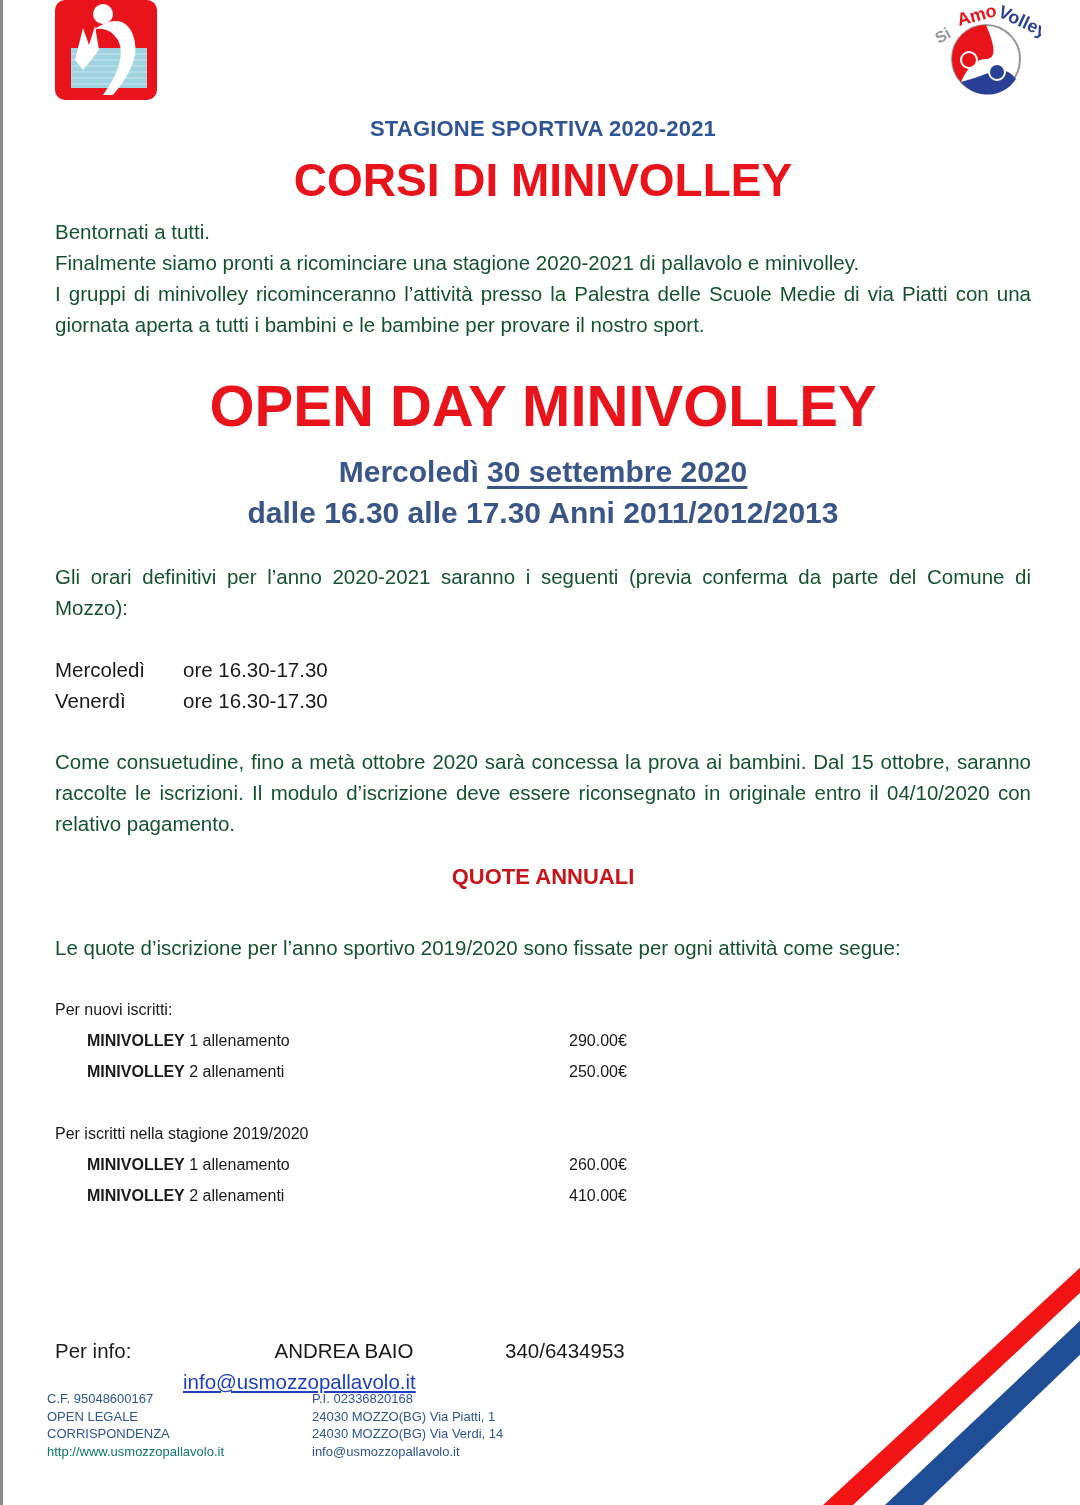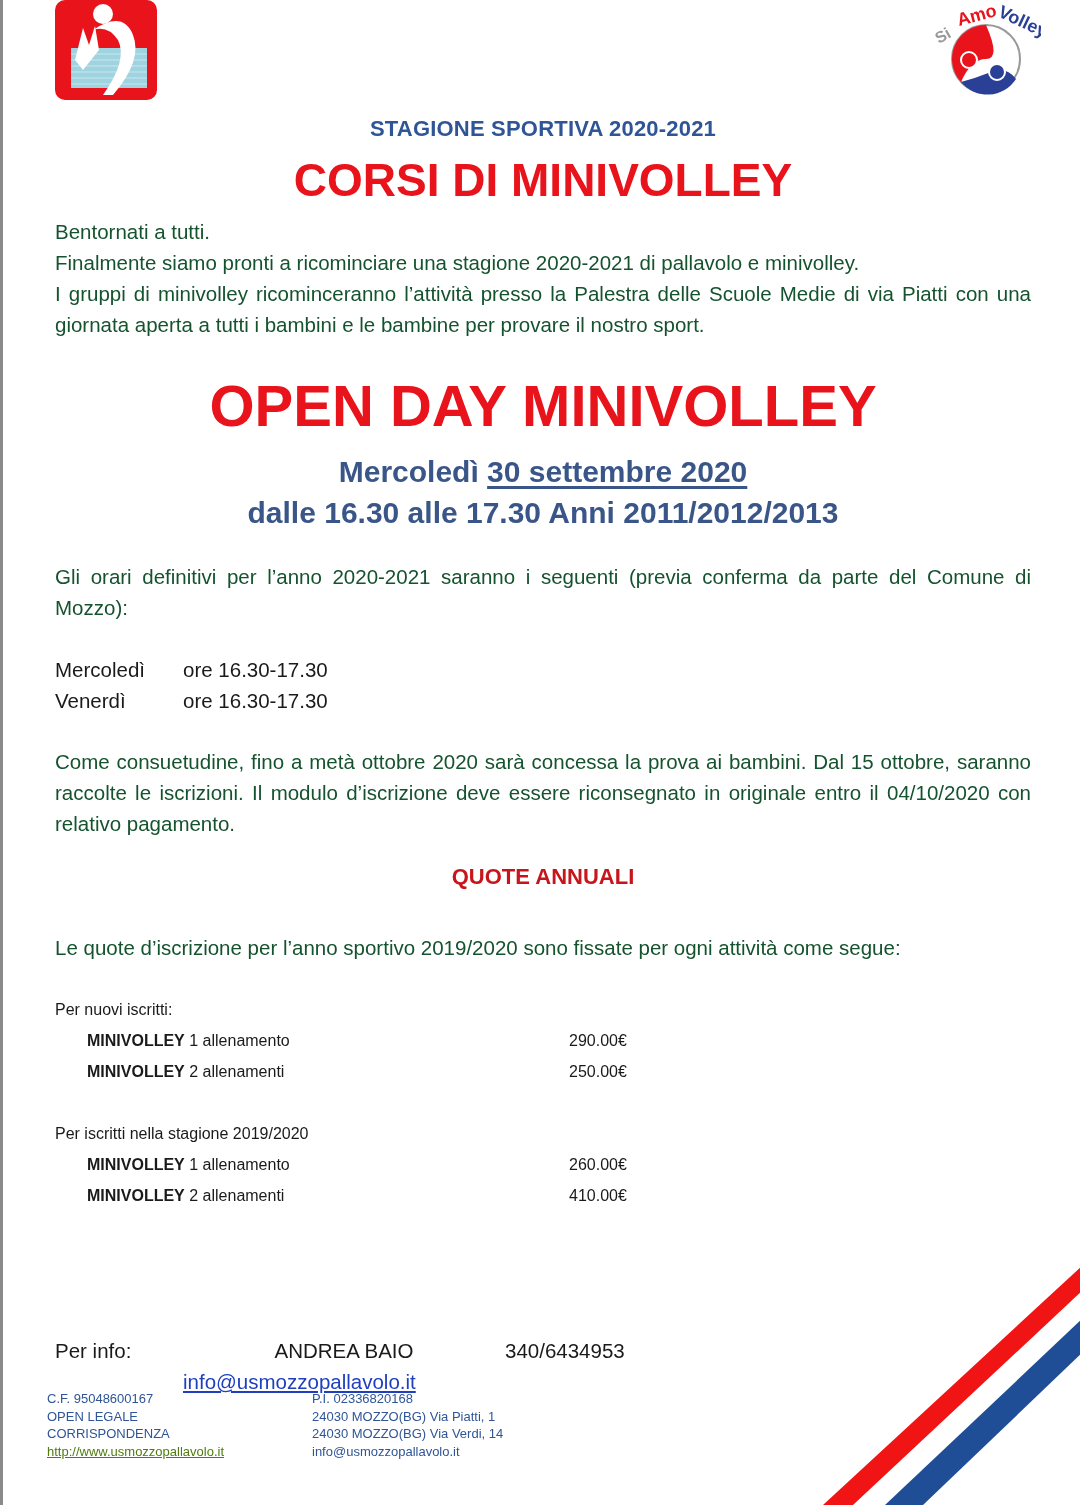--- a/index.html
+++ b/index.html
@@ -35,21 +35,21 @@
     .fee-label b { font-weight:bold;margin-left:32px; }
     .fee-amount { width:100px; text-align:left; }
     .info { left:52px; top:1335px; font-size:20.5px; line-height:31px; }
     .info-row { display:flex; }
     .info-lbl { width:128px; }
     .info-name { width:322px;text-align:center; }
     .info-mail { color:#1f3fbf; text-decoration:underline; margin-left:128px; }
     .footer { top:1390px; font-size:13px; line-height:17.5px; color:#2f5597; }
     .footer-left { left:44px; }
     .footer-right { left:309px; }
-    .footer a { color:#4d7c0f; text-decoration:underline; }
+    .footer a { color:#0f766e; }
     .stripes { left:820px; top:1260px; width:260px; height:245px; }
   </style>
 </head>
 <body>
 
 <div class="abs logo-left">
   <svg width="106" height="102" viewBox="0 0 106 102">
     <rect x="2" y="0" width="102" height="100" rx="10" fill="#e8131b"></rect>
     <rect x="18" y="48" width="76" height="40" fill="#9fd3e0"></rect>
     <g stroke="#ffffff" stroke-width="0.6" opacity="0.8">

